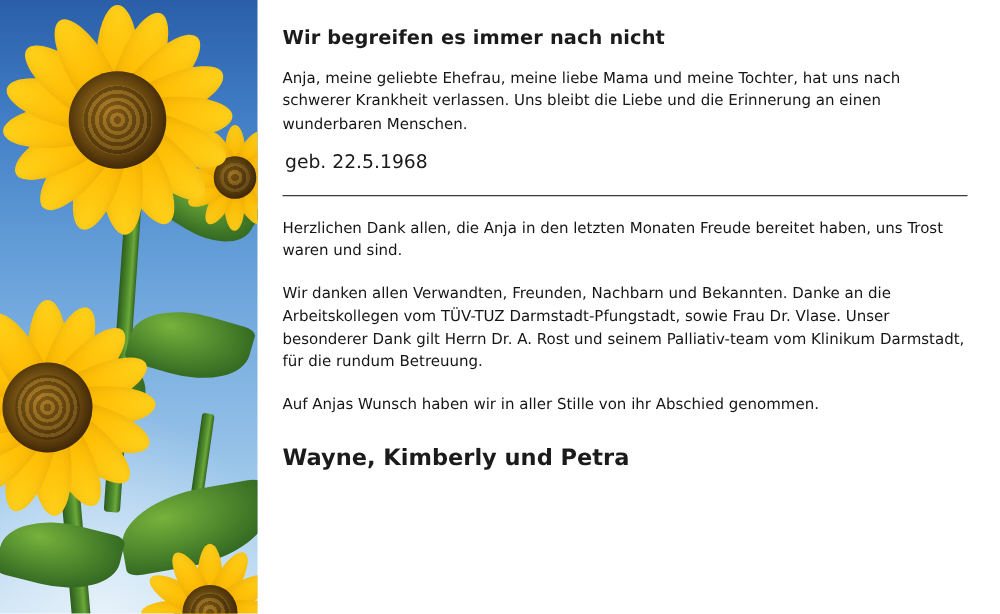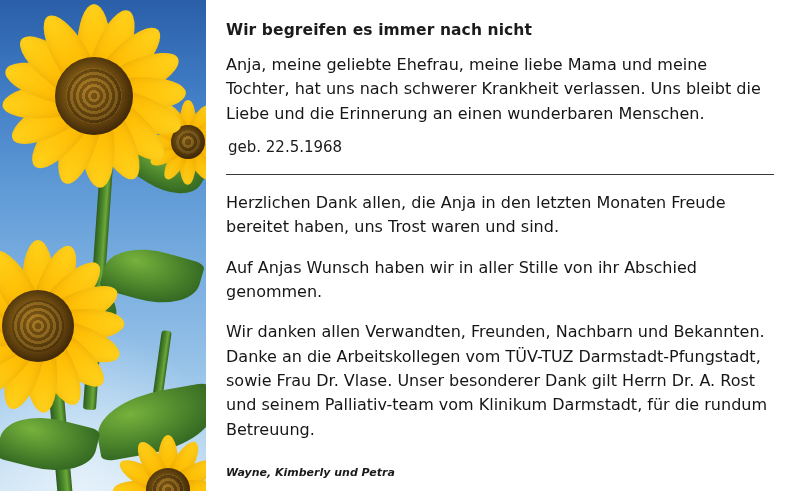--- a/index.html
+++ b/index.html
@@ -128,21 +128,21 @@
     color: #1b1b1b;
   }
   .headline {
     font-size: 15.5px;
     font-weight: bold;
     letter-spacing: 0.1px;
     margin: 0 0 13px 0;
     line-height: 1.3;
   }
   .para {
-    font-size: 16px;
+    font-size: 12px;
     line-height: 1.52;
     margin: 0 0 8px 0;
     color: #161616;
   }
   .name-block {
     text-align: center;
     margin: 26px 0 4px 0;
     white-space: nowrap;
   }
   .name {
@@ -167,24 +167,23 @@
     gap: 46px;
     padding-left: 2px;
   }
   .rule {
     border: 0;
     border-top: 1px solid #3a3a3a;
     margin: 18px 0 16px 0;
   }
   .block-gap { margin-top: 16px; }
   .signature {
-    font-size: 11px;
+    font-size: 18px;
     font-weight: bold;
     margin-top: 24px;
-    font-style: italic;
   }
 </style>
 </head>
 <body>
 
 <div class="obituary">
 
   <div class="photo">
     <div class="haze"></div>
 
@@ -287,19 +286,19 @@
 
 
     <div class="dates">
       <span>geb. 22.5.1968</span>
     </div>
 
     <hr class="rule">
 
     <p class="para">Herzlichen Dank allen, die Anja in den letzten Monaten Freude bereitet haben, uns Trost waren und sind.</p>
 
+    <p class="para block-gap">Wir danken allen Verwandten, Freunden, Nachbarn und Bekannten. Danke an die Arbeitskollegen vom TÜV-TUZ Darmstadt-Pfungstadt, sowie Frau Dr. Vlase. Unser besonderer Dank gilt Herrn Dr. A. Rost und seinem Palliativ-team vom Klinikum Darmstadt, für die rundum Betreuung.</p>
+
     <p class="para block-gap">Auf Anjas Wunsch haben wir in aller Stille von ihr Abschied genommen.</p>
-
-    <p class="para block-gap">Wir danken allen Verwandten, Freunden, Nachbarn und Bekannten. Danke an die Arbeitskollegen vom TÜV-TUZ Darmstadt-Pfungstadt, sowie Frau Dr. Vlase. Unser besonderer Dank gilt Herrn Dr. A. Rost und seinem Palliativ-team vom Klinikum Darmstadt, für die rundum Betreuung.</p>
 
     <div class="signature">Wayne, Kimberly und Petra</div>
   </div>
 </div>
 
 </body></html>

